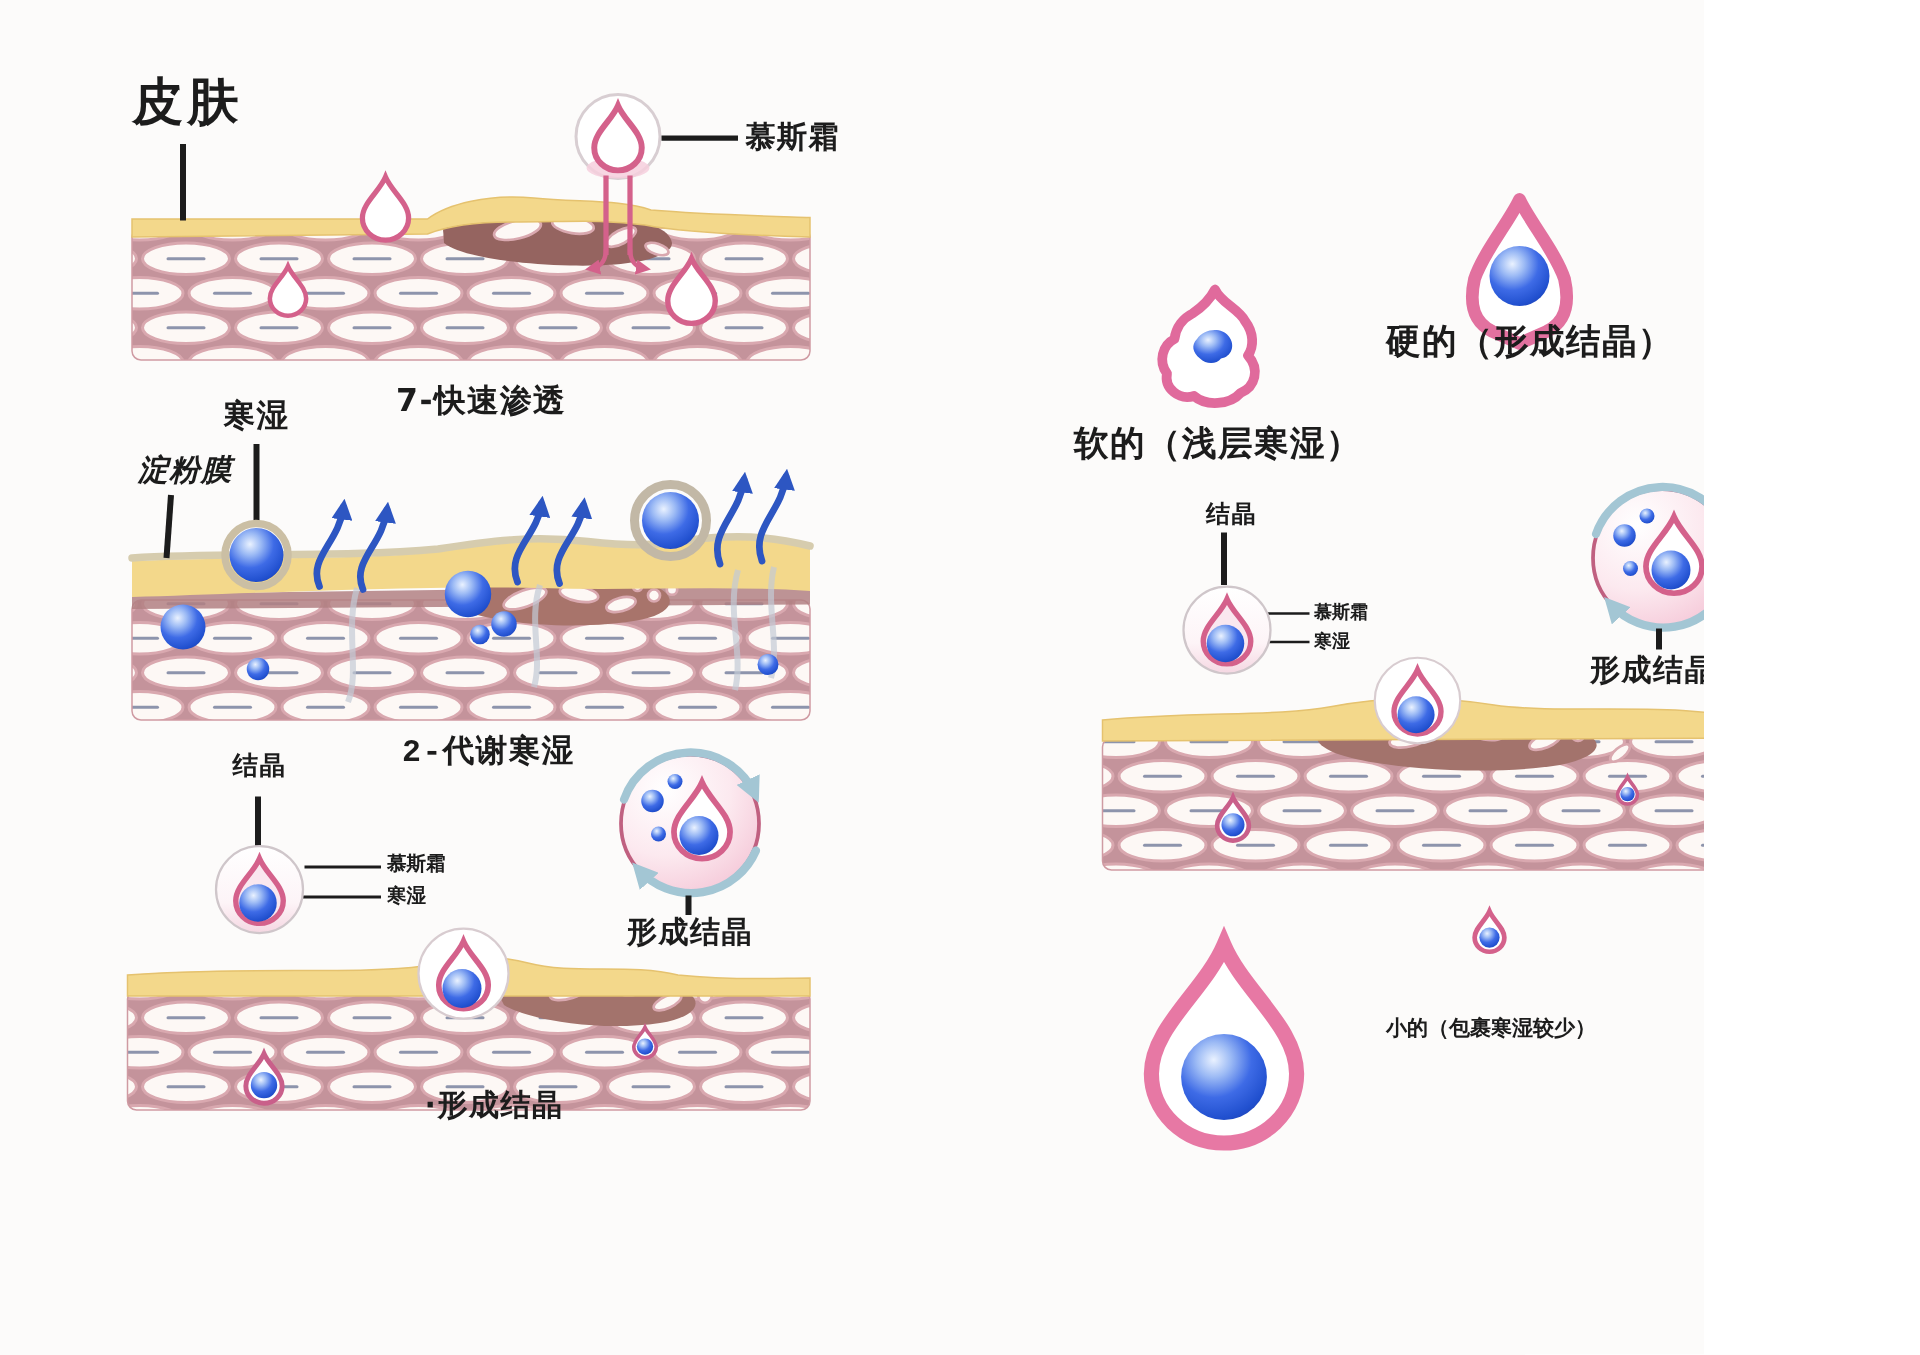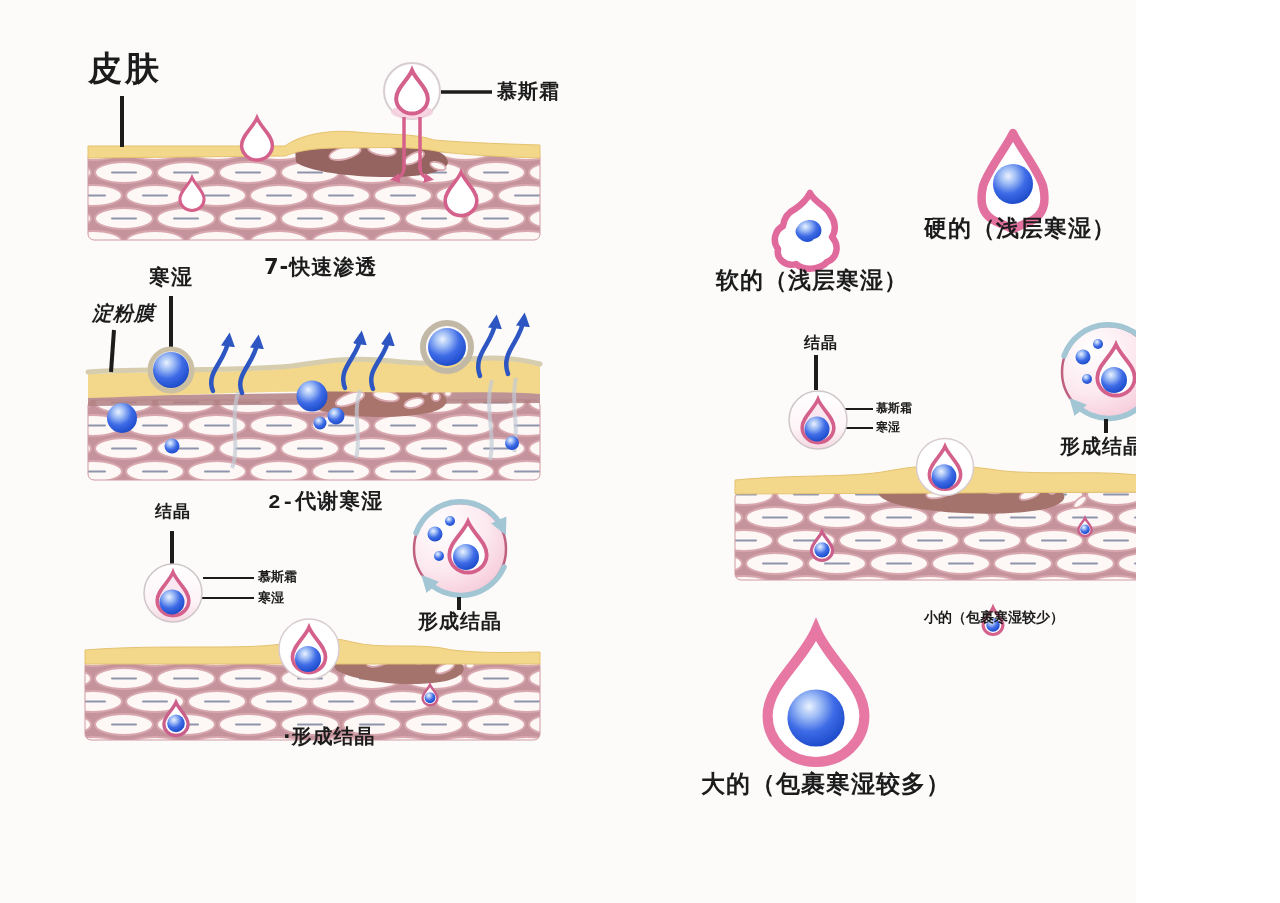--- a/index.html
+++ b/index.html
@@ -283,29 +283,28 @@
 
 <div class="lbl" style="left:258px;top:570px;font-size:13px;letter-spacing:0;">慕斯霜</div>
 
 <div class="lbl" style="left:258px;top:591px;font-size:13px;letter-spacing:0;">寒湿</div>
 
 <div class="lbl" style="left:418px;top:610px;font-size:20px;">形成结晶</div>
 
 <div class="lbl" style="left:283px;top:725px;font-size:20px;">·形成结晶</div>
 
 
-<div class="lbl" style="left:716px;top:268px;font-size:23px;">软的（浅层寒湿）</div>
-
-<div class="lbl" style="left:924px;top:216px;font-size:23px;">硬的（浅层寒湿）</div>
+<div class="lbl" style="left:716px;top:284px;font-size:23px;">软的（浅层寒湿）</div>
+
+<div class="lbl" style="left:924px;top:216px;font-size:23px;">硬的（形成结晶）</div>
 
 <div class="lbl" style="left:804px;top:334px;font-size:16px;">结晶</div>
 
 <div class="lbl" style="left:876px;top:402px;font-size:12px;letter-spacing:0;">慕斯霜</div>
 
 <div class="lbl" style="left:876px;top:421px;font-size:12px;letter-spacing:0;">寒湿</div>
 
 <div class="lbl" style="left:1060px;top:435px;font-size:20px;">形成结晶</div>
 
-<div class="lbl" style="left:924px;top:610px;font-size:14px;letter-spacing:0;">小的（包裹寒湿较少）</div>
-
-<div class="lbl" style="left:701px;top:771px;font-size:24px;">大的（包裹寒湿较多）</div>
+<div class="lbl" style="left:924px;top:679px;font-size:14px;letter-spacing:0;">小的（包裹寒湿较少）</div>
+
 
 </div>
 
 </body></html>

